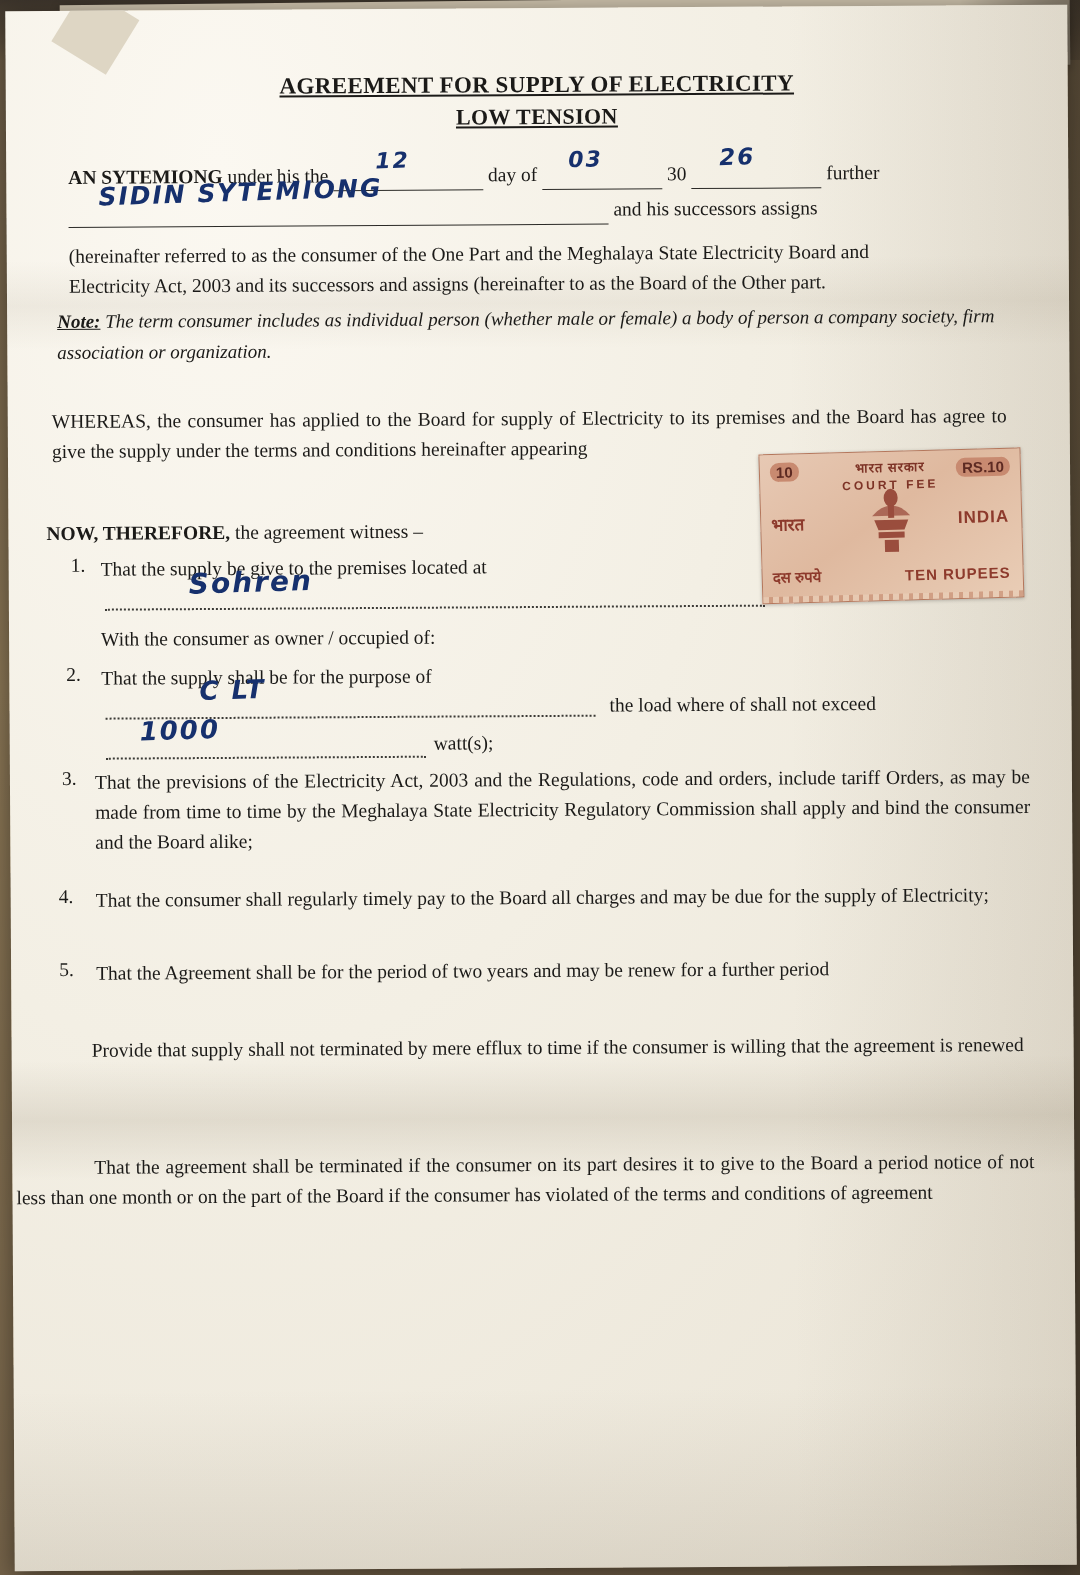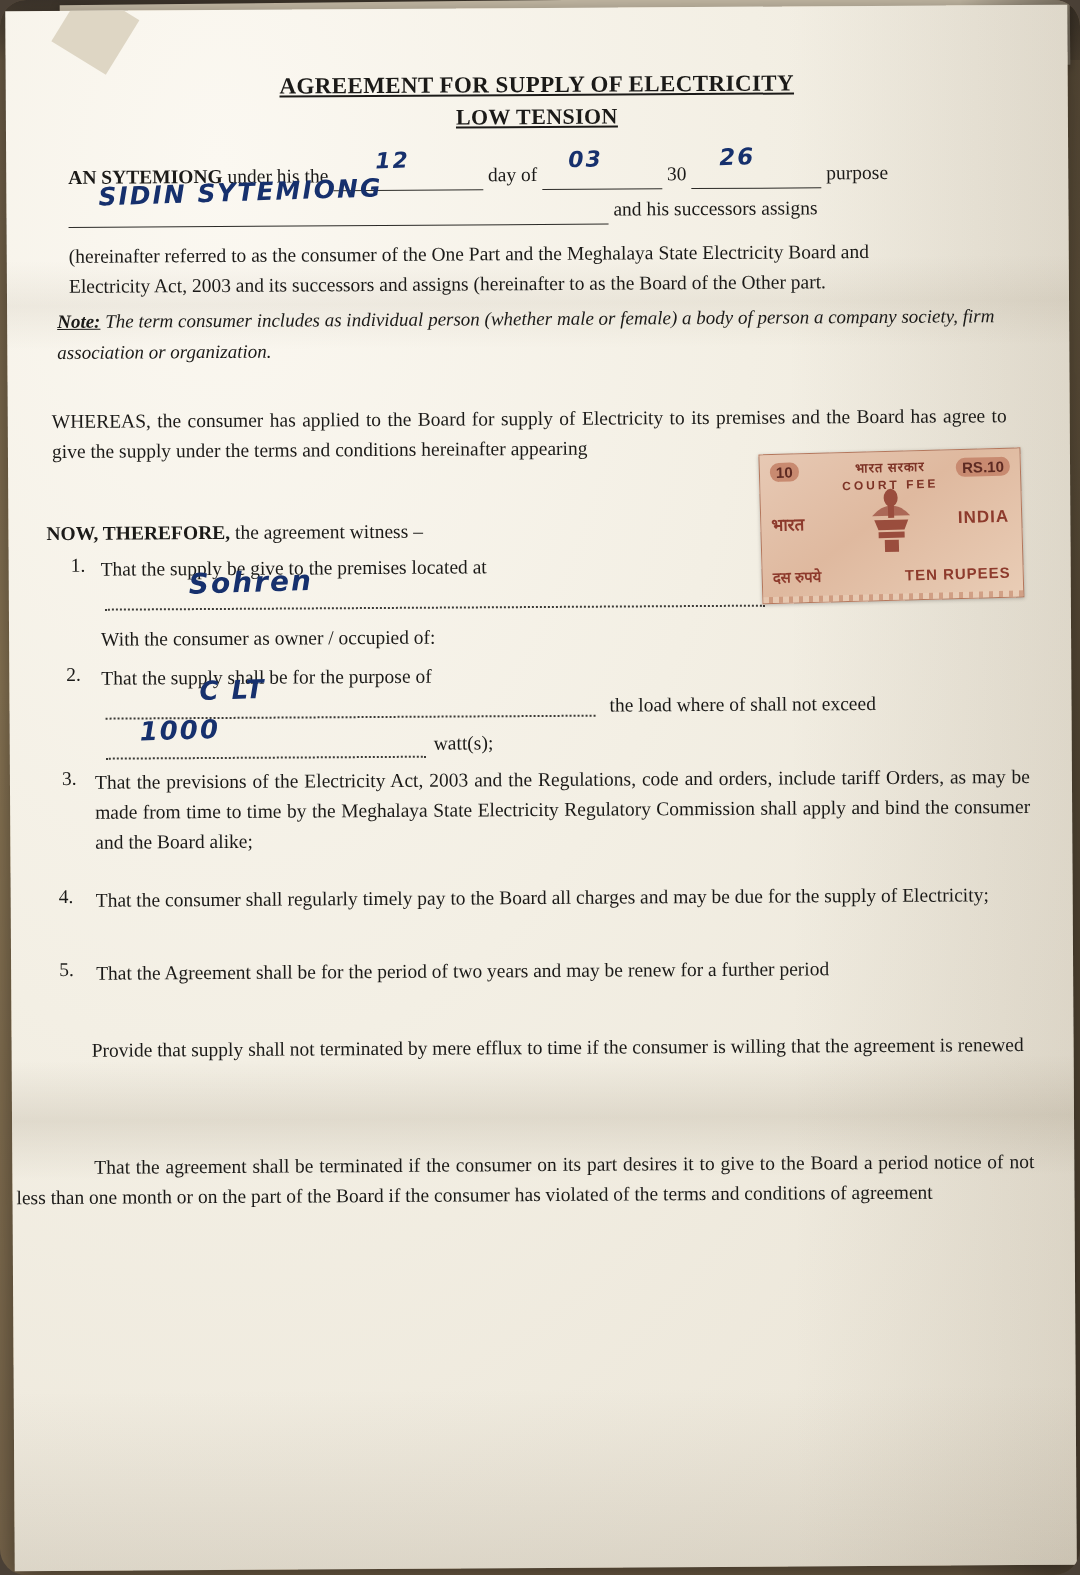--- a/index.html
+++ b/index.html
@@ -14,21 +14,20 @@
     font-family: "Liberation Serif", serif;
   }
 
   
   #photo {
     position: relative;
     width: 1080px;
     height: 1575px;
     background: linear-gradient(160deg, #6b5b46 0%, #8a7655 35%, #6a5943 100%);
     overflow: hidden;
-    border-radius: 26px;
   }
   .desk-strip {
     position: absolute;
     left: 0; top: 0;
     width: 1080px; height: 60px;
     background: linear-gradient(180deg, #3c342b 0%, #6a5a44 100%);
   }
   .desk-right {
     position: absolute;
     right: 0; top: 0;
@@ -218,21 +217,21 @@
           <span class="hw-overlay" style="left:42px;top:-22px;font-size:22px;">12</span>
         </span>
         <span>day of</span>
         <span class="fillline" style="width:120px;position:relative;">
           <span class="hw-overlay" style="left:26px;top:-22px;font-size:22px;">03</span>
         </span>
         <span>30</span>
         <span class="fillline" style="width:130px;position:relative;">
           <span class="hw-overlay" style="left:28px;top:-24px;font-size:23px;">26</span>
         </span>
-        <span>purpose</span>
+        <span>further</span>
         <br>
         <span class="fillline" style="width:540px;position:relative;margin-top:12px;">
           <span class="hw-overlay" style="left:30px;top:-26px;font-size:25px;">SIDIN SYTEMIONG</span>
         </span>
         <span>and  his  successors  assigns</span>
         <div style="margin-top:14px;">(hereinafter referred to as the consumer of the One Part and the Meghalaya State Electricity Board and</div>
         <div>Electricity Act, 2003 and its successors and assigns (hereinafter to as the Board of the Other part.</div>
       </div>
 
       <div class="note">

